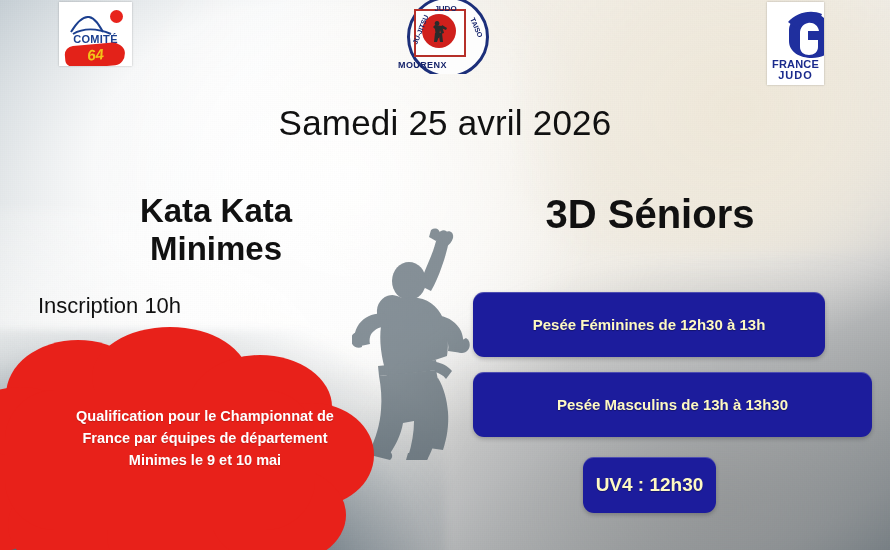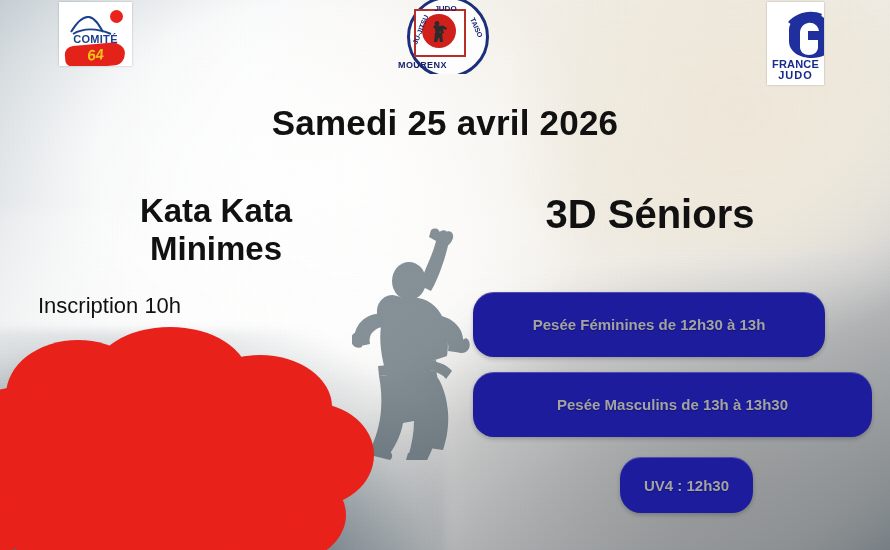--- a/index.html
+++ b/index.html
@@ -149,21 +149,21 @@
   #judoka {
     position: absolute; left: 352px; top: 228px;
     width: 150px; height: 232px;
     opacity: .62;
   }
 
   
   #date-title {
     position: absolute; left: 0; right: 0; top: 103px;
     text-align: center;
-    font-size: 35px; font-weight: 700; color: #111;
+    font-size: 35px; font-weight: 400; color: #111;
     letter-spacing: .2px;
   }
   #left-heading {
     position: absolute; left: 38px; top: 192px; width: 356px;
     text-align: center;
     font-size: 33px; font-weight: 700; color: #111;
     line-height: 1.16;
   }
   #left-sub {
     position: absolute; left: 38px; top: 293px;
@@ -185,33 +185,33 @@
     width: 330px; text-align: center;
     font-size: 14.5px; font-weight: 700; color: #fff;
     line-height: 1.52;
     text-shadow: 0 1px 1px rgba(0,0,0,.18);
   }
 
   
   .blue-box {
     position: absolute;
     background: #1c1c9c;
-    border-radius: 21px;
-    color: #a3a3a3;
+    border-radius: 11px;
+    color: #fef9c3;
     font-weight: 700;
     display: flex;
     align-items: center;
     justify-content: center;
     box-shadow: 0 2px 4px rgba(0,0,0,.22), inset 0 1px 0 rgba(255,255,255,.22);
     text-shadow: 0 1px 1px rgba(0,0,0,.3);
     text-align: center;
   }
   #box-fem  { left: 473px; top: 292px; width: 352px; height: 65px; font-size: 15px; }
   #box-masc { left: 473px; top: 372px; width: 399px; height: 65px; font-size: 15px; }
-  #box-uv4  { left: 583px; top: 457px; width: 133px; height: 56px; font-size: 15px; margin-left: 37px; }
+  #box-uv4  { left: 583px; top: 457px; width: 133px; height: 56px; font-size: 19px; }
 </style>
 </head>
 <body>
 
 <div id="poster">
 
   <div class="bg-base"></div>
   <div class="bg-smoke-b"></div>
   <div class="bg-smoke-a"></div>
   <div class="bg-beige-right"></div>
@@ -308,20 +308,25 @@
         <ellipse cx="352" cy="130" rx="62" ry="52"></ellipse>
         <ellipse cx="60" cy="120" rx="70" ry="58"></ellipse>
         <ellipse cx="30" cy="178" rx="62" ry="50"></ellipse>
         <ellipse cx="120" cy="200" rx="72" ry="52"></ellipse>
         <ellipse cx="225" cy="212" rx="78" ry="50"></ellipse>
         <ellipse cx="318" cy="190" rx="68" ry="50"></ellipse>
         <rect x="45" y="65" width="310" height="140" rx="50"></rect>
       </g>
     </svg>
   </div>
+  <div id="cloud-text">
+    <span>Qualification pour le Championnat de</span><br>
+    <span>France par équipes de département</span><br>
+    <span>Minimes le 9 et 10 mai</span>
+  </div>
 
   <div id="right-heading">3D Séniors</div>
 
   <div class="blue-box" id="box-fem">Pesée Féminines de 12h30 à 13h</div>
   <div class="blue-box" id="box-masc">Pesée Masculins de 13h à 13h30</div>
   <div class="blue-box" id="box-uv4">UV4 : 12h30</div>
 
 </div>
 
 </body></html>

